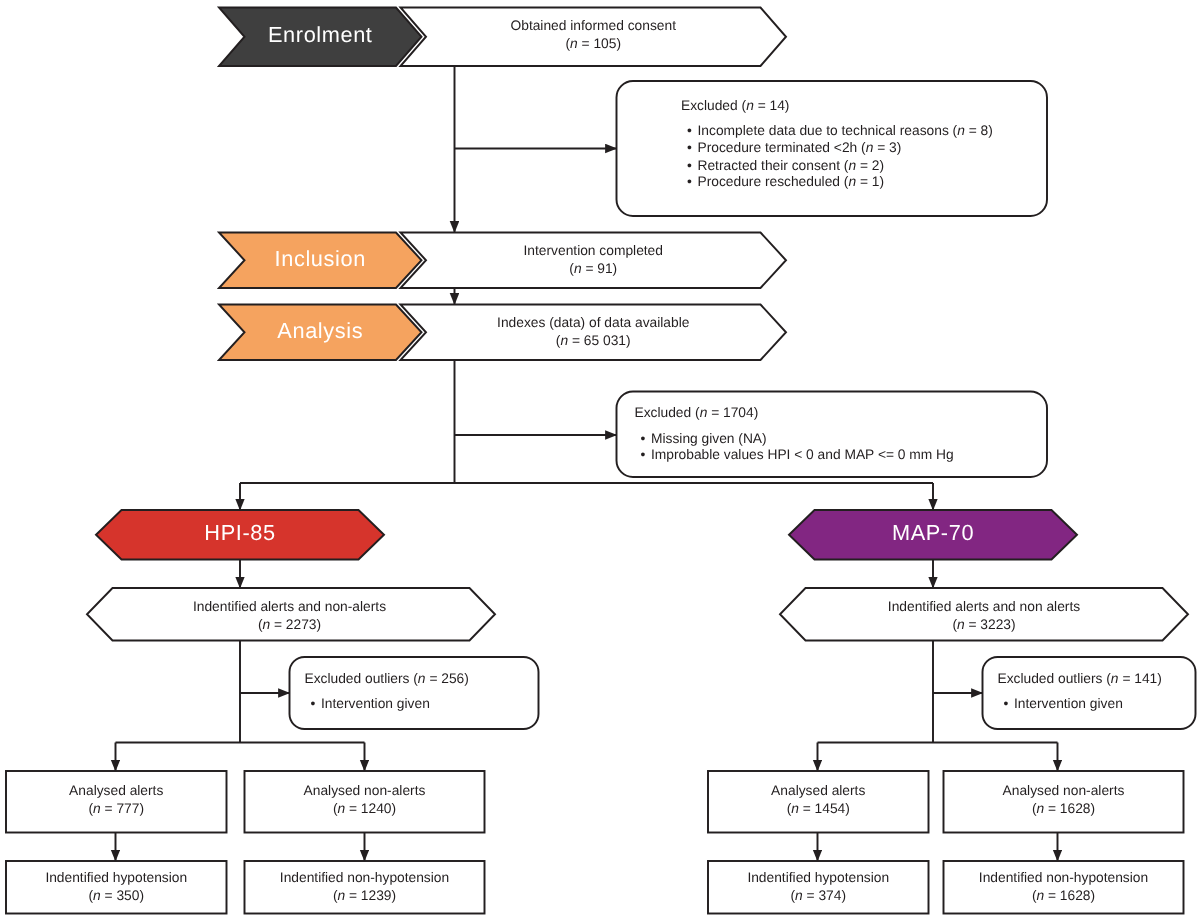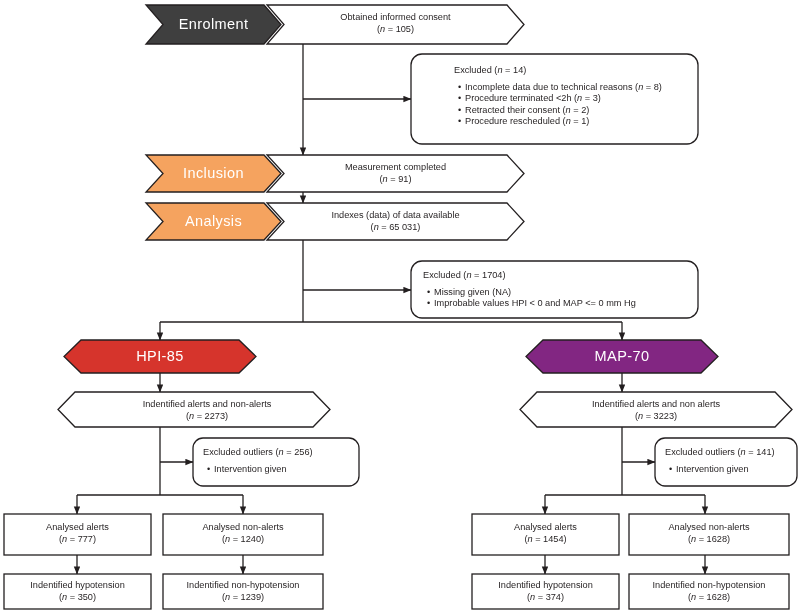--- a/index.html
+++ b/index.html
@@ -150,40 +150,40 @@
     <ul class="bullets">
       <li>Incomplete data due to technical reasons (<i>n</i> = 8)</li>
       <li>Procedure terminated &lt;2h (<i>n</i> = 3)</li>
       <li>Retracted their consent (<i>n</i> = 2)</li>
       <li>Procedure rescheduled (<i>n</i> = 1)</li>
     </ul>
   </div>
 
   <div class="banner-text" style="left:146px; top:165px; width:135px;">Inclusion</div>
   <div class="lbl" style="left:284px; top:162px; width:223px;">
-    <span class="n-line">Measurement completed</span>
+    <span class="n-line">Intervention completed</span>
     <span class="n-line">(<span class="it">n</span> = 91)</span>
   </div>
 
   <div class="banner-text" style="left:146px; top:213px; width:135px;">Analysis</div>
   <div class="lbl" style="left:284px; top:210px; width:223px;">
     <span class="n-line">Indexes (data) of data available</span>
     <span class="n-line">(<span class="it">n</span> = 65 031)</span>
   </div>
 
   <div class="lbl left" style="left:423px; top:270px; width:268px;">
     <div class="excl-title">Excluded (<i>n</i> = 1704)</div>
     <ul class="bullets">
       <li>Missing given (NA)</li>
       <li>Improbable values HPI &lt; 0 and MAP &lt;= 0 mm Hg</li>
     </ul>
   </div>
 
   <div class="banner-text" style="left:64px; top:348px; width:192px;">HPI-85</div>
-  <div class="lbl" style="left:88px; top:399px; width:238px;">
+  <div class="lbl" style="left:74px; top:399px; width:238px;">
     <span class="n-line">Indentified alerts and non-alerts</span>
     <span class="n-line">(<span class="it">n</span> = 2273)</span>
   </div>
   <div class="lbl left" style="left:203px; top:447px; width:150px;">
     <div class="excl-title">Excluded outliers (<i>n</i> = 256)</div>
     <ul class="bullets">
       <li>Intervention given</li>
     </ul>
   </div>
   <div class="lbl" style="left:4px; top:522px; width:147px;">

